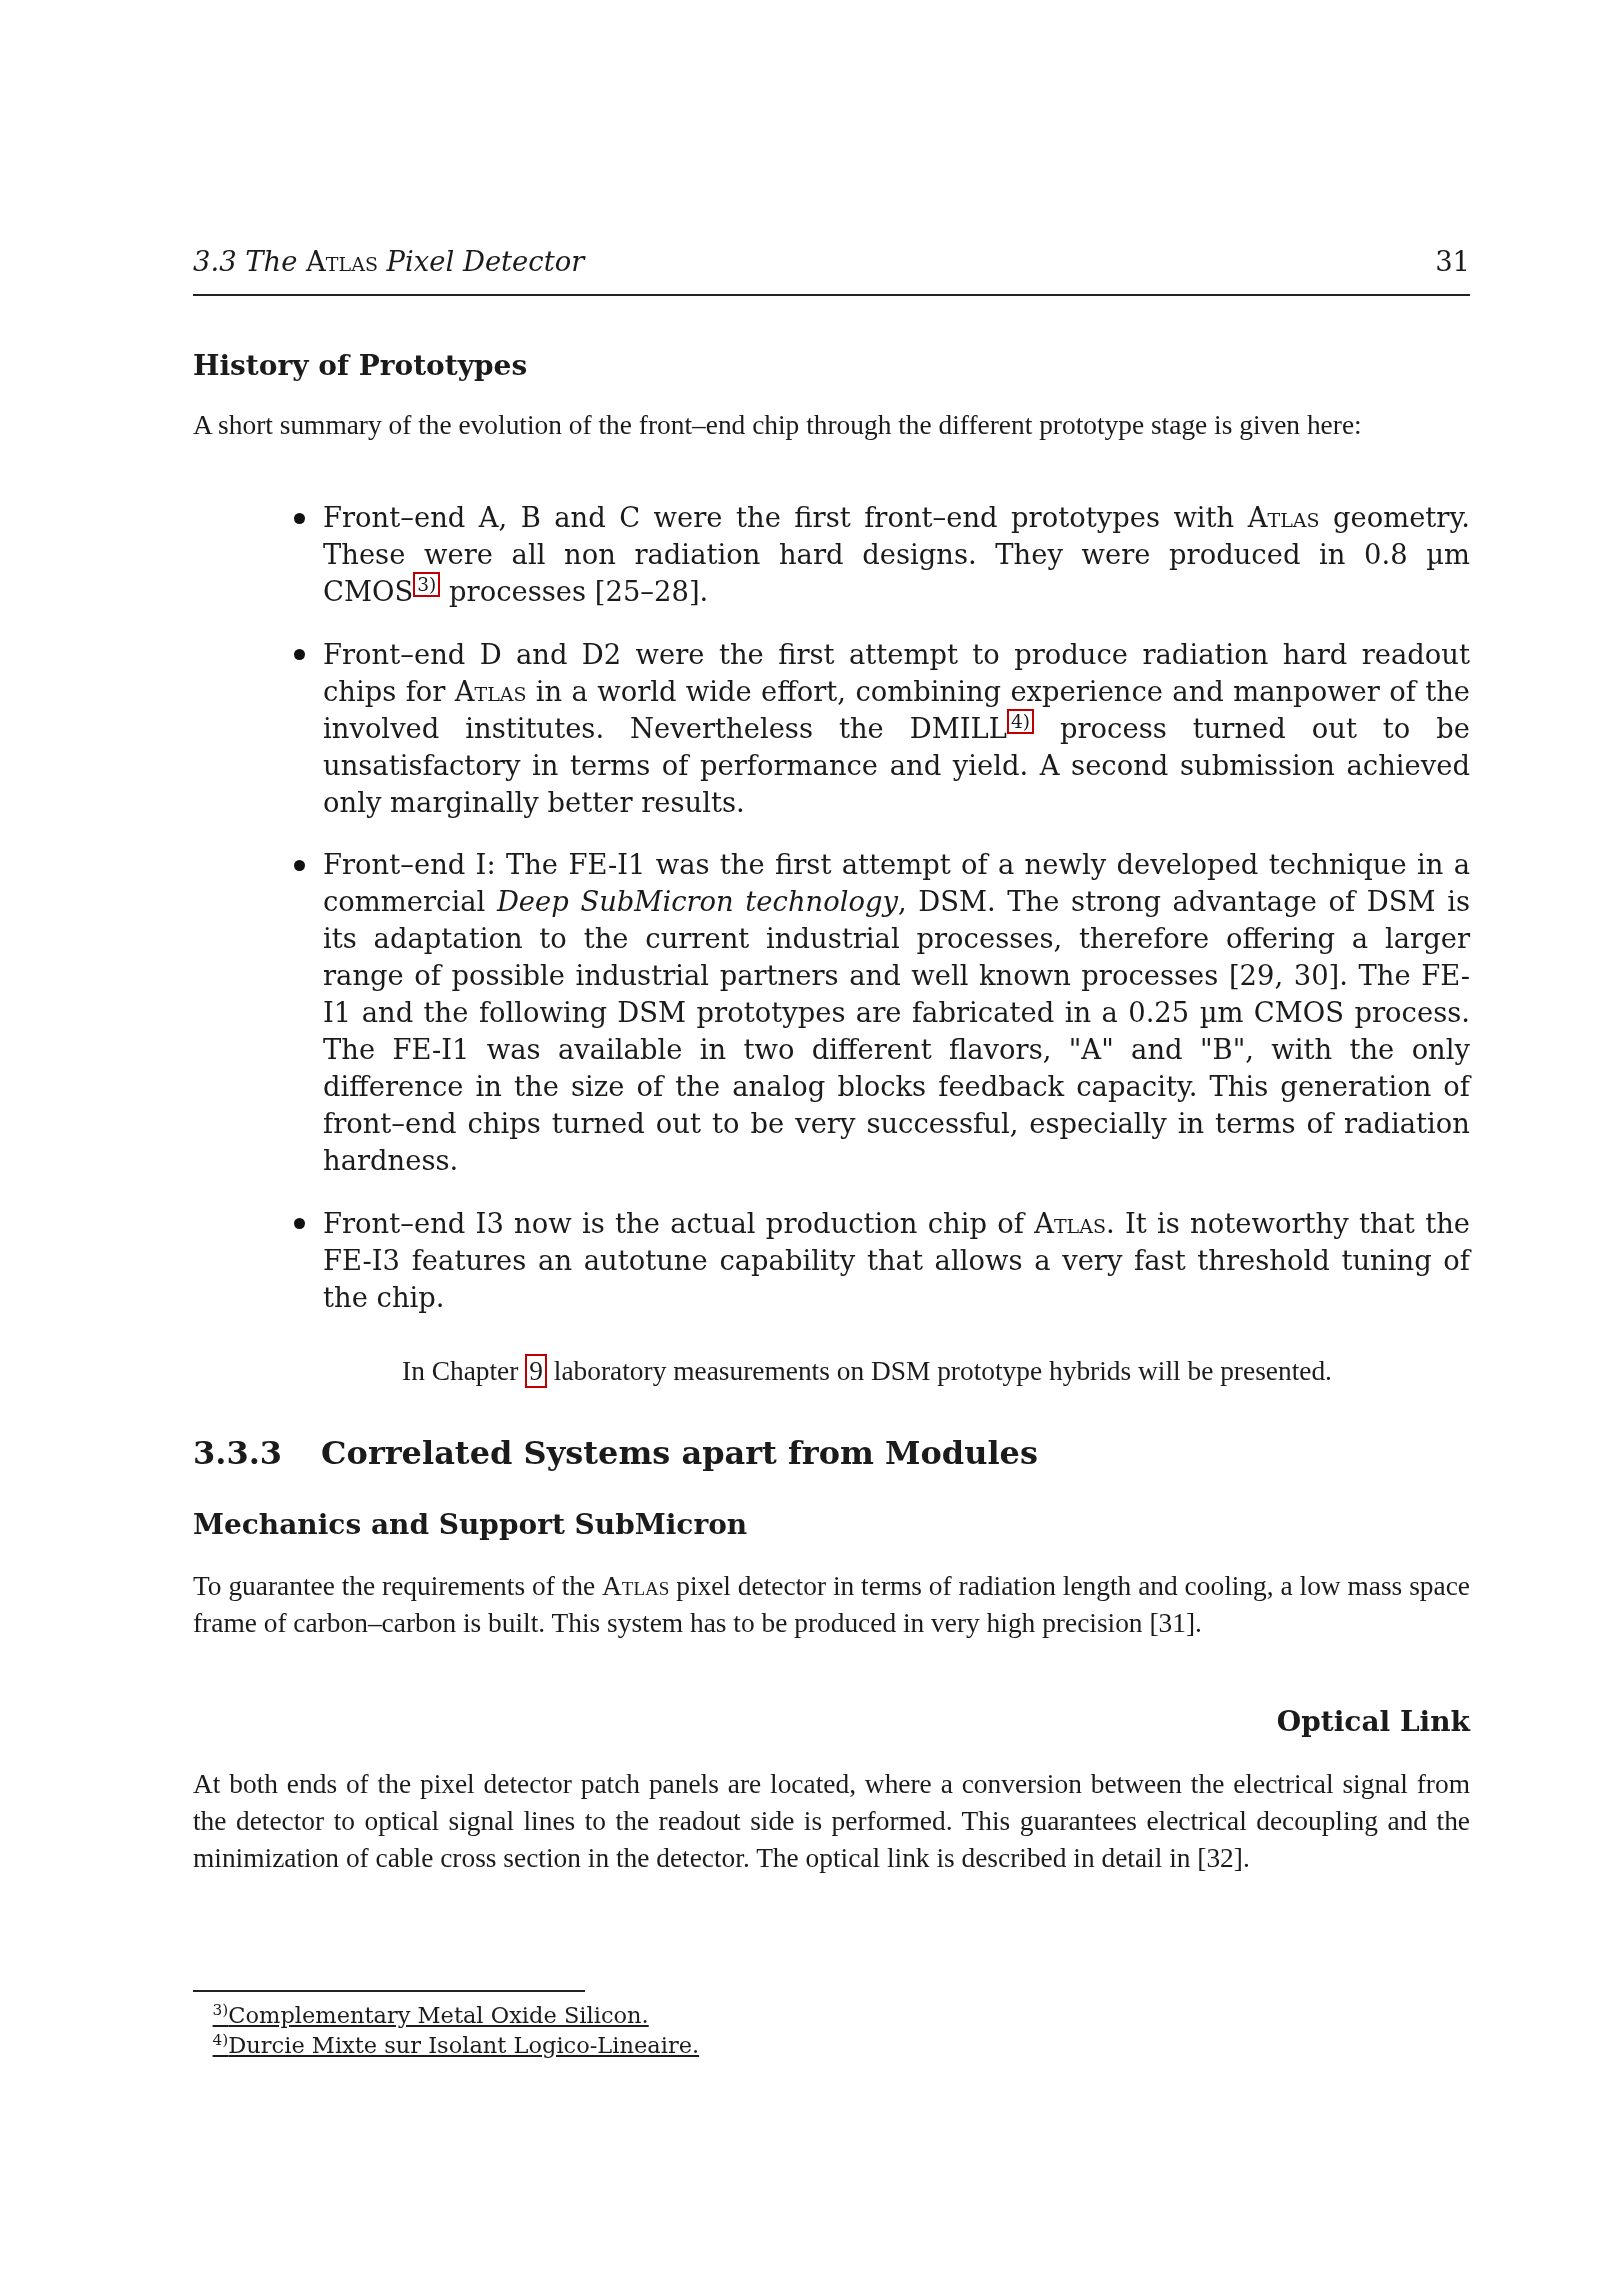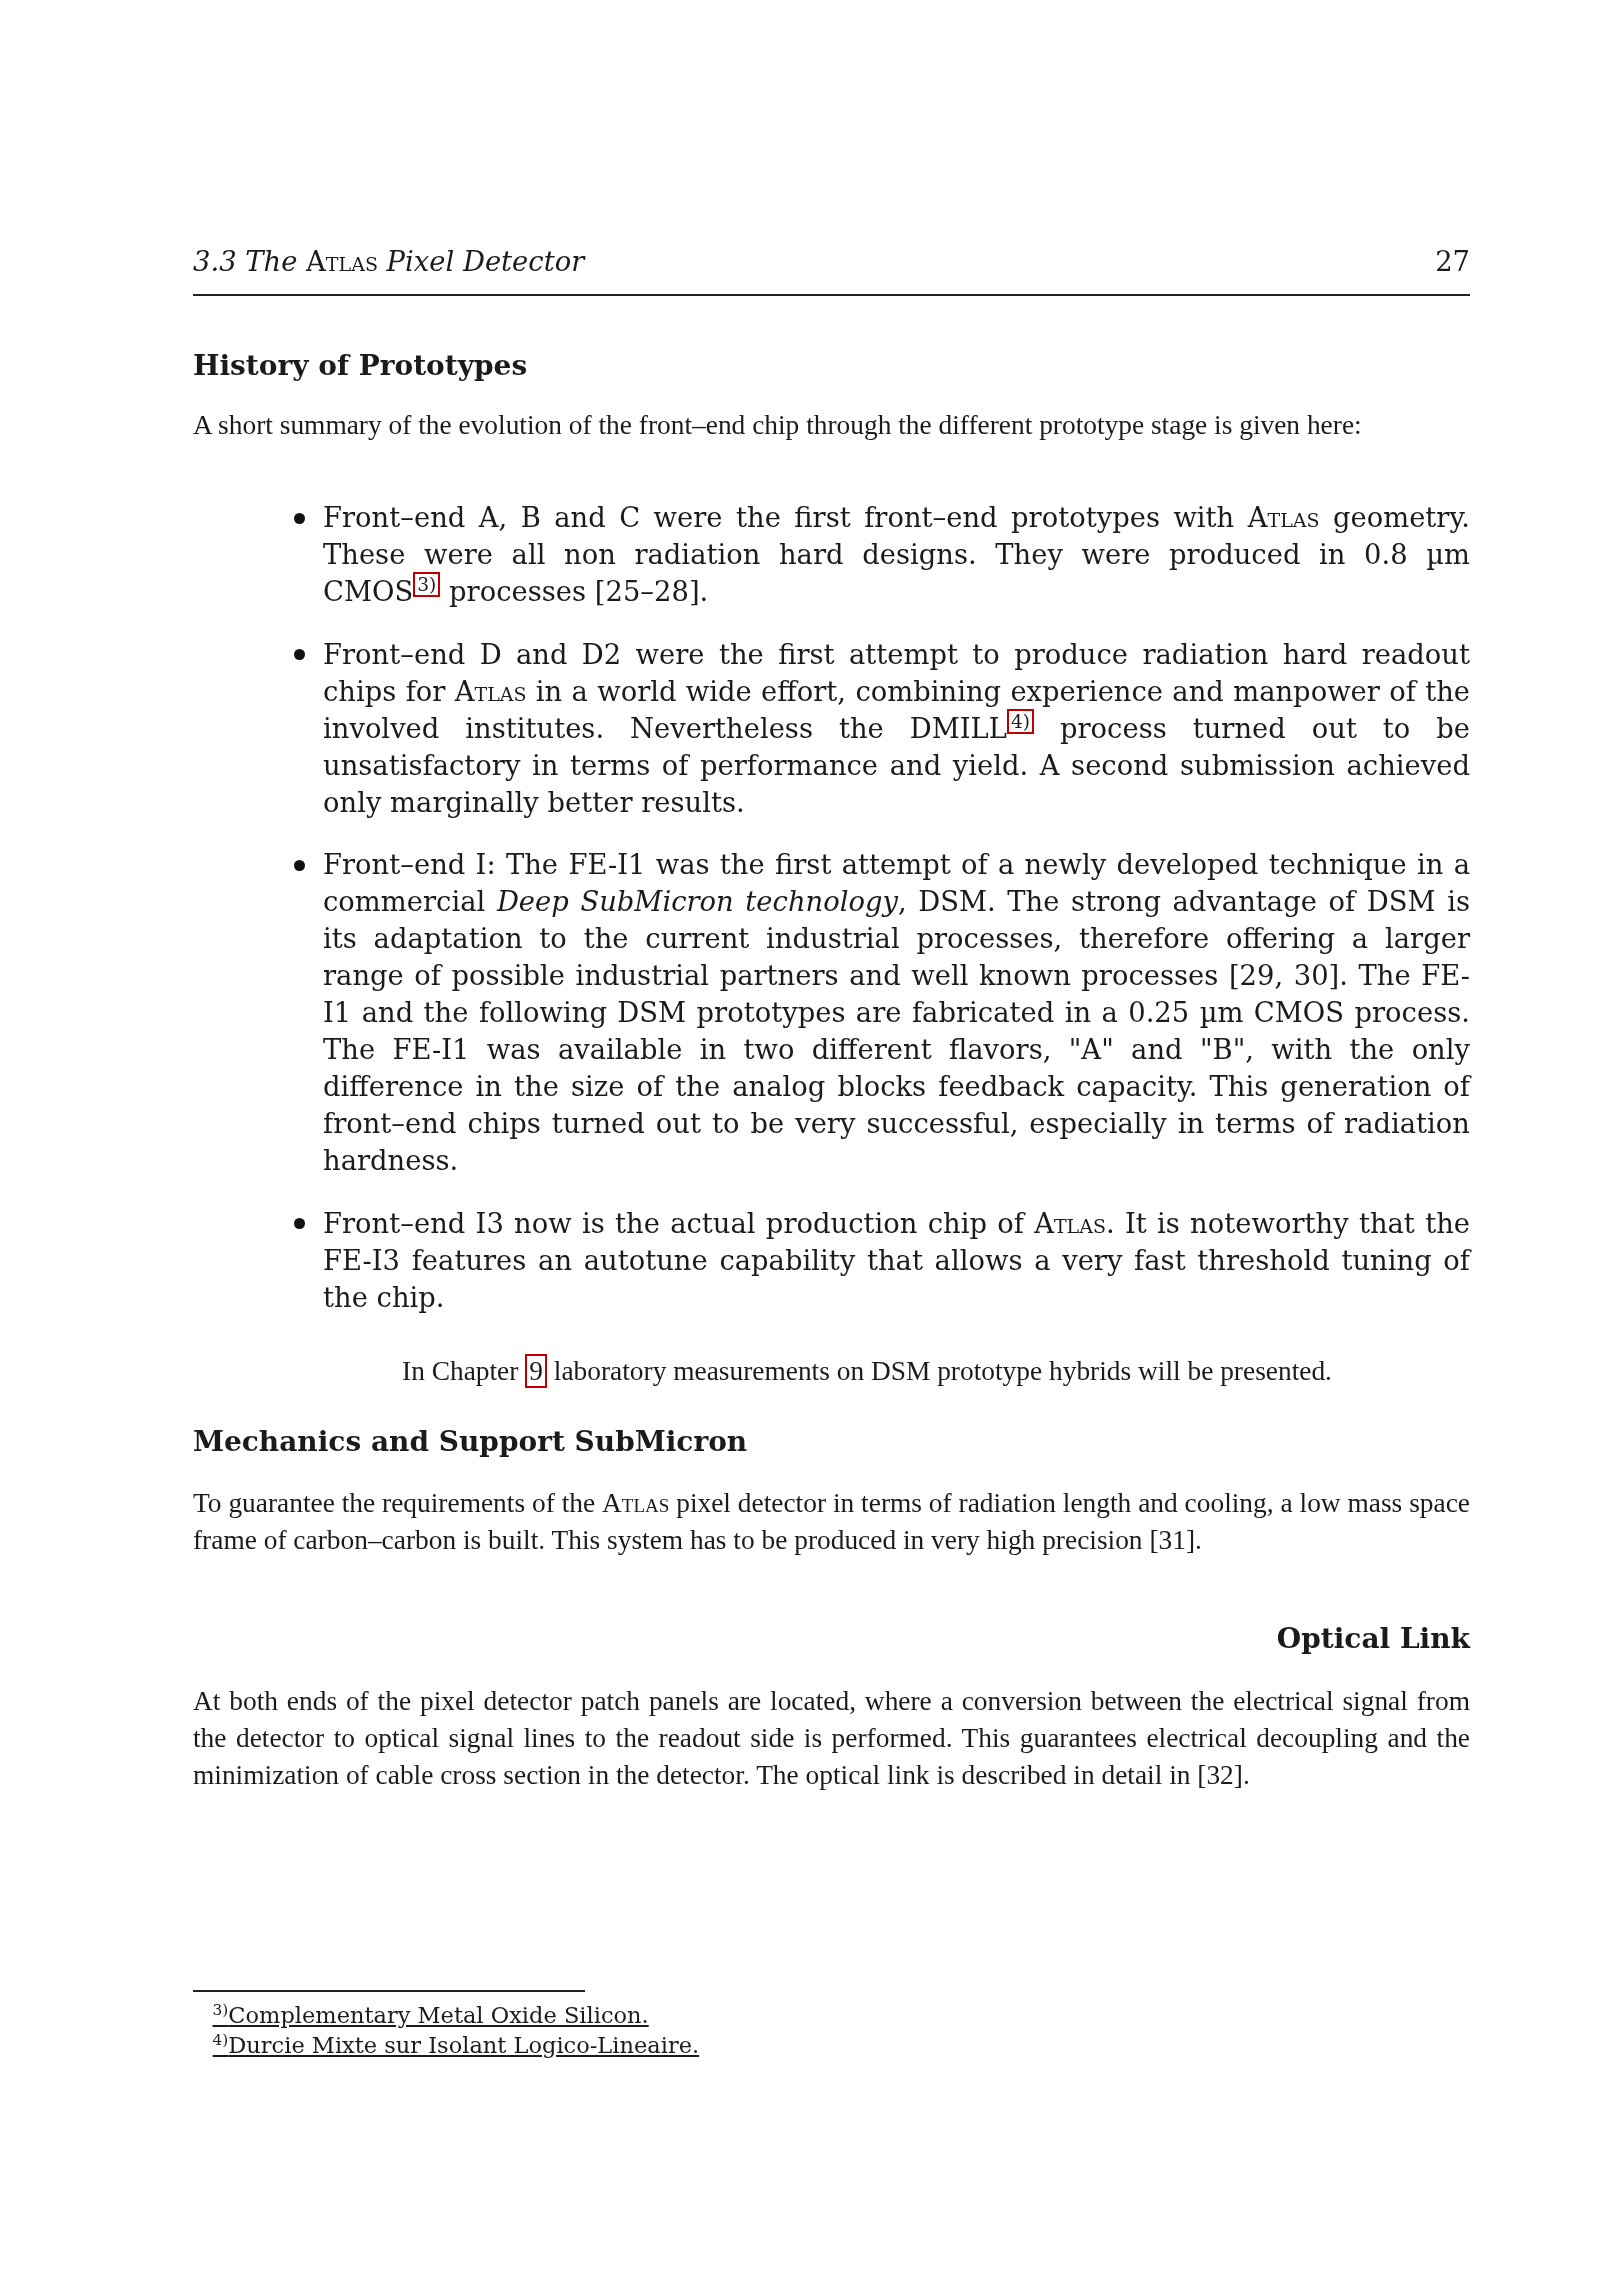--- a/index.html
+++ b/index.html
@@ -47,21 +47,21 @@
   .fnrule{width:392px;border:0;border-top:2px solid #222;margin:0 0 7.8px 0;}
   .fn{font-size:22.5px;line-height:30px;padding-left:19.6px;text-align:left;}
 </style>
 </head>
 <body>
 
 <div class="page">
 
   <header class="pagehead">
     <span class="ph-left"><span>3.3 The </span><span class="sc">Atlas</span><span> Pixel Detector</span></span>
-    <span class="ph-right">27</span>
+    <span class="ph-right">31</span>
   </header>
   <hr class="headrule">
 
   <h3 class="parhead">History of Prototypes</h3>
 
   <p class="body">A short summary of the evolution of the front–end chip through the different prototype stage is given here:</p>
 
   <ul class="protolist">
     <li>
       <span class="bullet"></span>
@@ -76,20 +76,23 @@
       <span><span>Front–end I: The FE-I1 was the first attempt of a newly developed technique in a commercial </span><span class="it">Deep SubMicron technology</span><span>, DSM. The strong advantage of DSM is its adaptation to the current industrial processes, therefore offering a larger range of possible industrial partners and well known processes [29, 30].  The FE-I1 and the following DSM prototypes are fabricated in a 0.25 µm CMOS process.  The FE-I1 was available in two different flavors, "A" and "B", with the only difference in the size of the analog blocks feedback capacity.  This generation of front–end chips turned out to be very successful, especially in terms of radiation hardness.</span></span>
     </li>
     <li>
       <span class="bullet"></span>
       <span><span>Front–end I3 now is the actual production chip of </span><span class="sc">Atlas</span><span>.  It is noteworthy that the FE-I3 features an autotune capability that allows a very fast threshold tuning of the chip.</span></span>
     </li>
   </ul>
 
   <p class="body note"><span>In Chapter </span><span class="refbox">9</span><span> laboratory measurements on DSM prototype hybrids will be presented.</span></p>
 
+  <h2 class="subsec">
+    <span class="secnum">3.3.3</span><span>Correlated Systems apart from Modules</span>
+  </h2>
 
   <h3 class="parhead mt-mech">Mechanics and Support SubMicron</h3>
 
   <p class="body mt-big"><span>To guarantee the requirements of the </span><span class="sc">Atlas</span><span> pixel detector in terms of radiation length and cooling, a low mass space frame of carbon–carbon is built.  This system has to be produced in very high precision [31].</span></p>
 
   <h3 class="parhead mt-opt">Optical Link</h3>
 
   <p class="body mt-big">At both ends of the pixel detector patch panels are located, where a conversion between the electrical signal from the detector to optical signal lines to the readout side is performed. This guarantees electrical decoupling and the minimization of cable cross section in the detector. The optical link is described in detail in [32].</p>
 
   <div class="footnotes">

